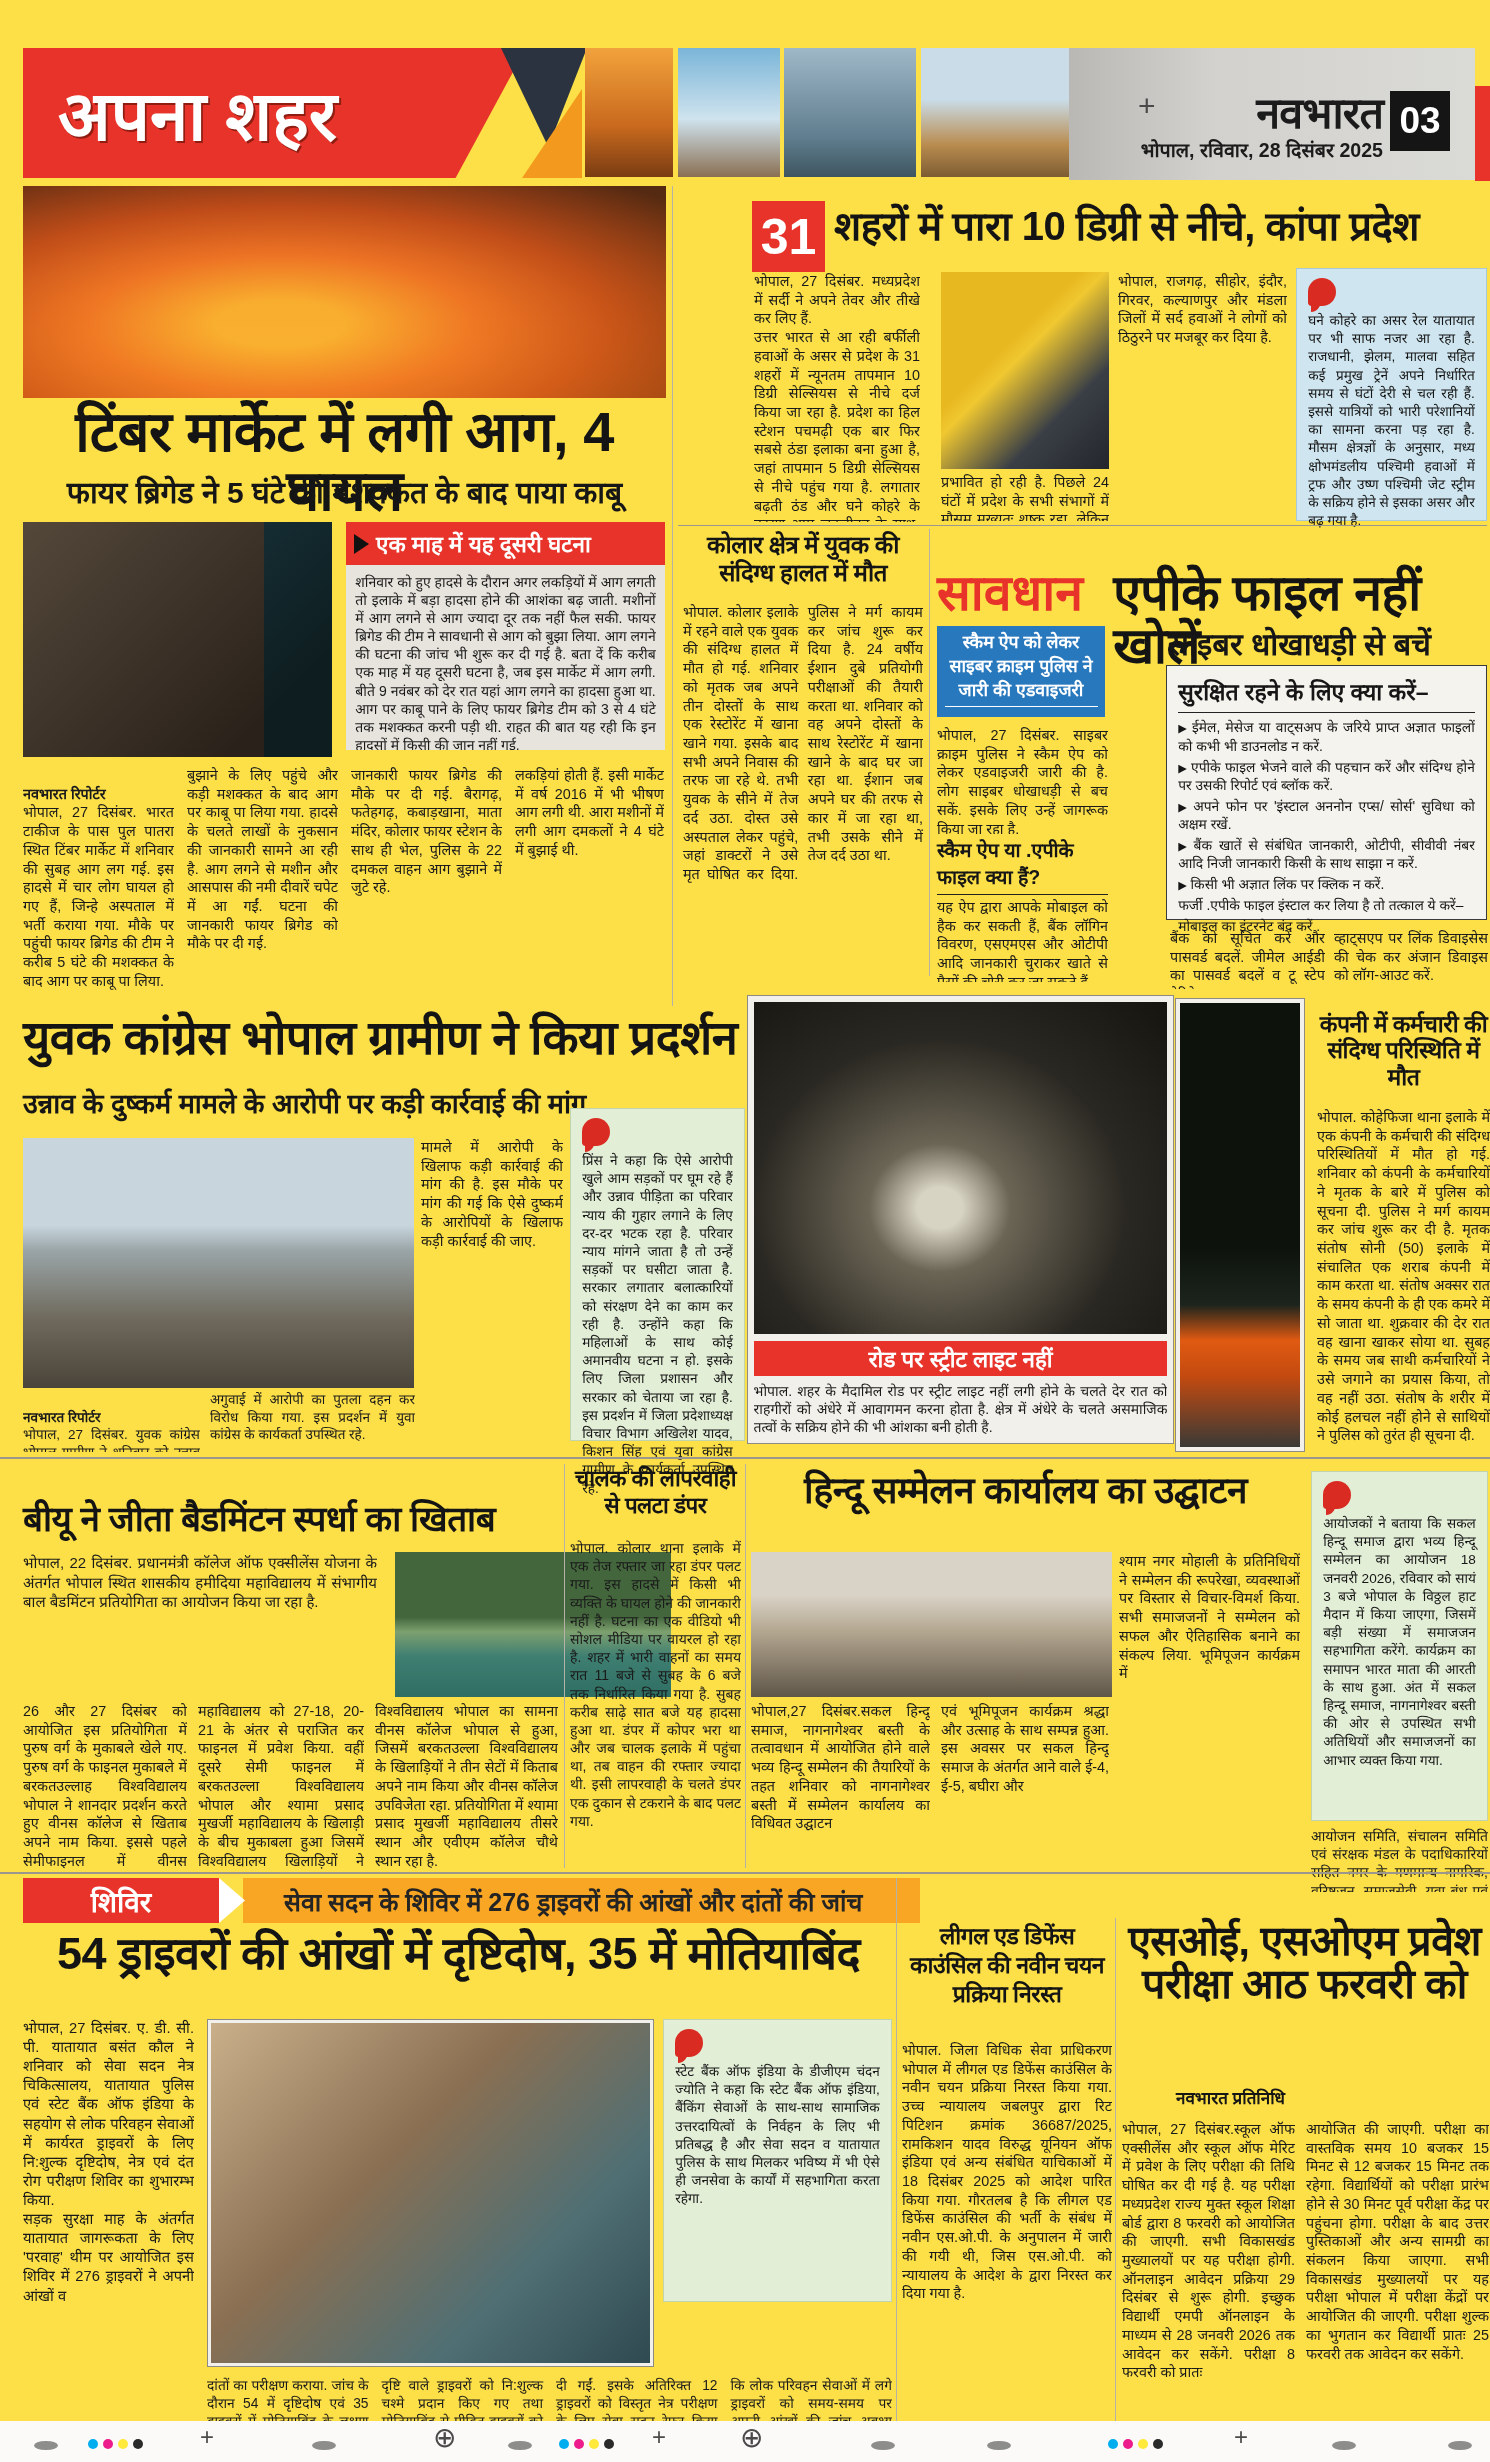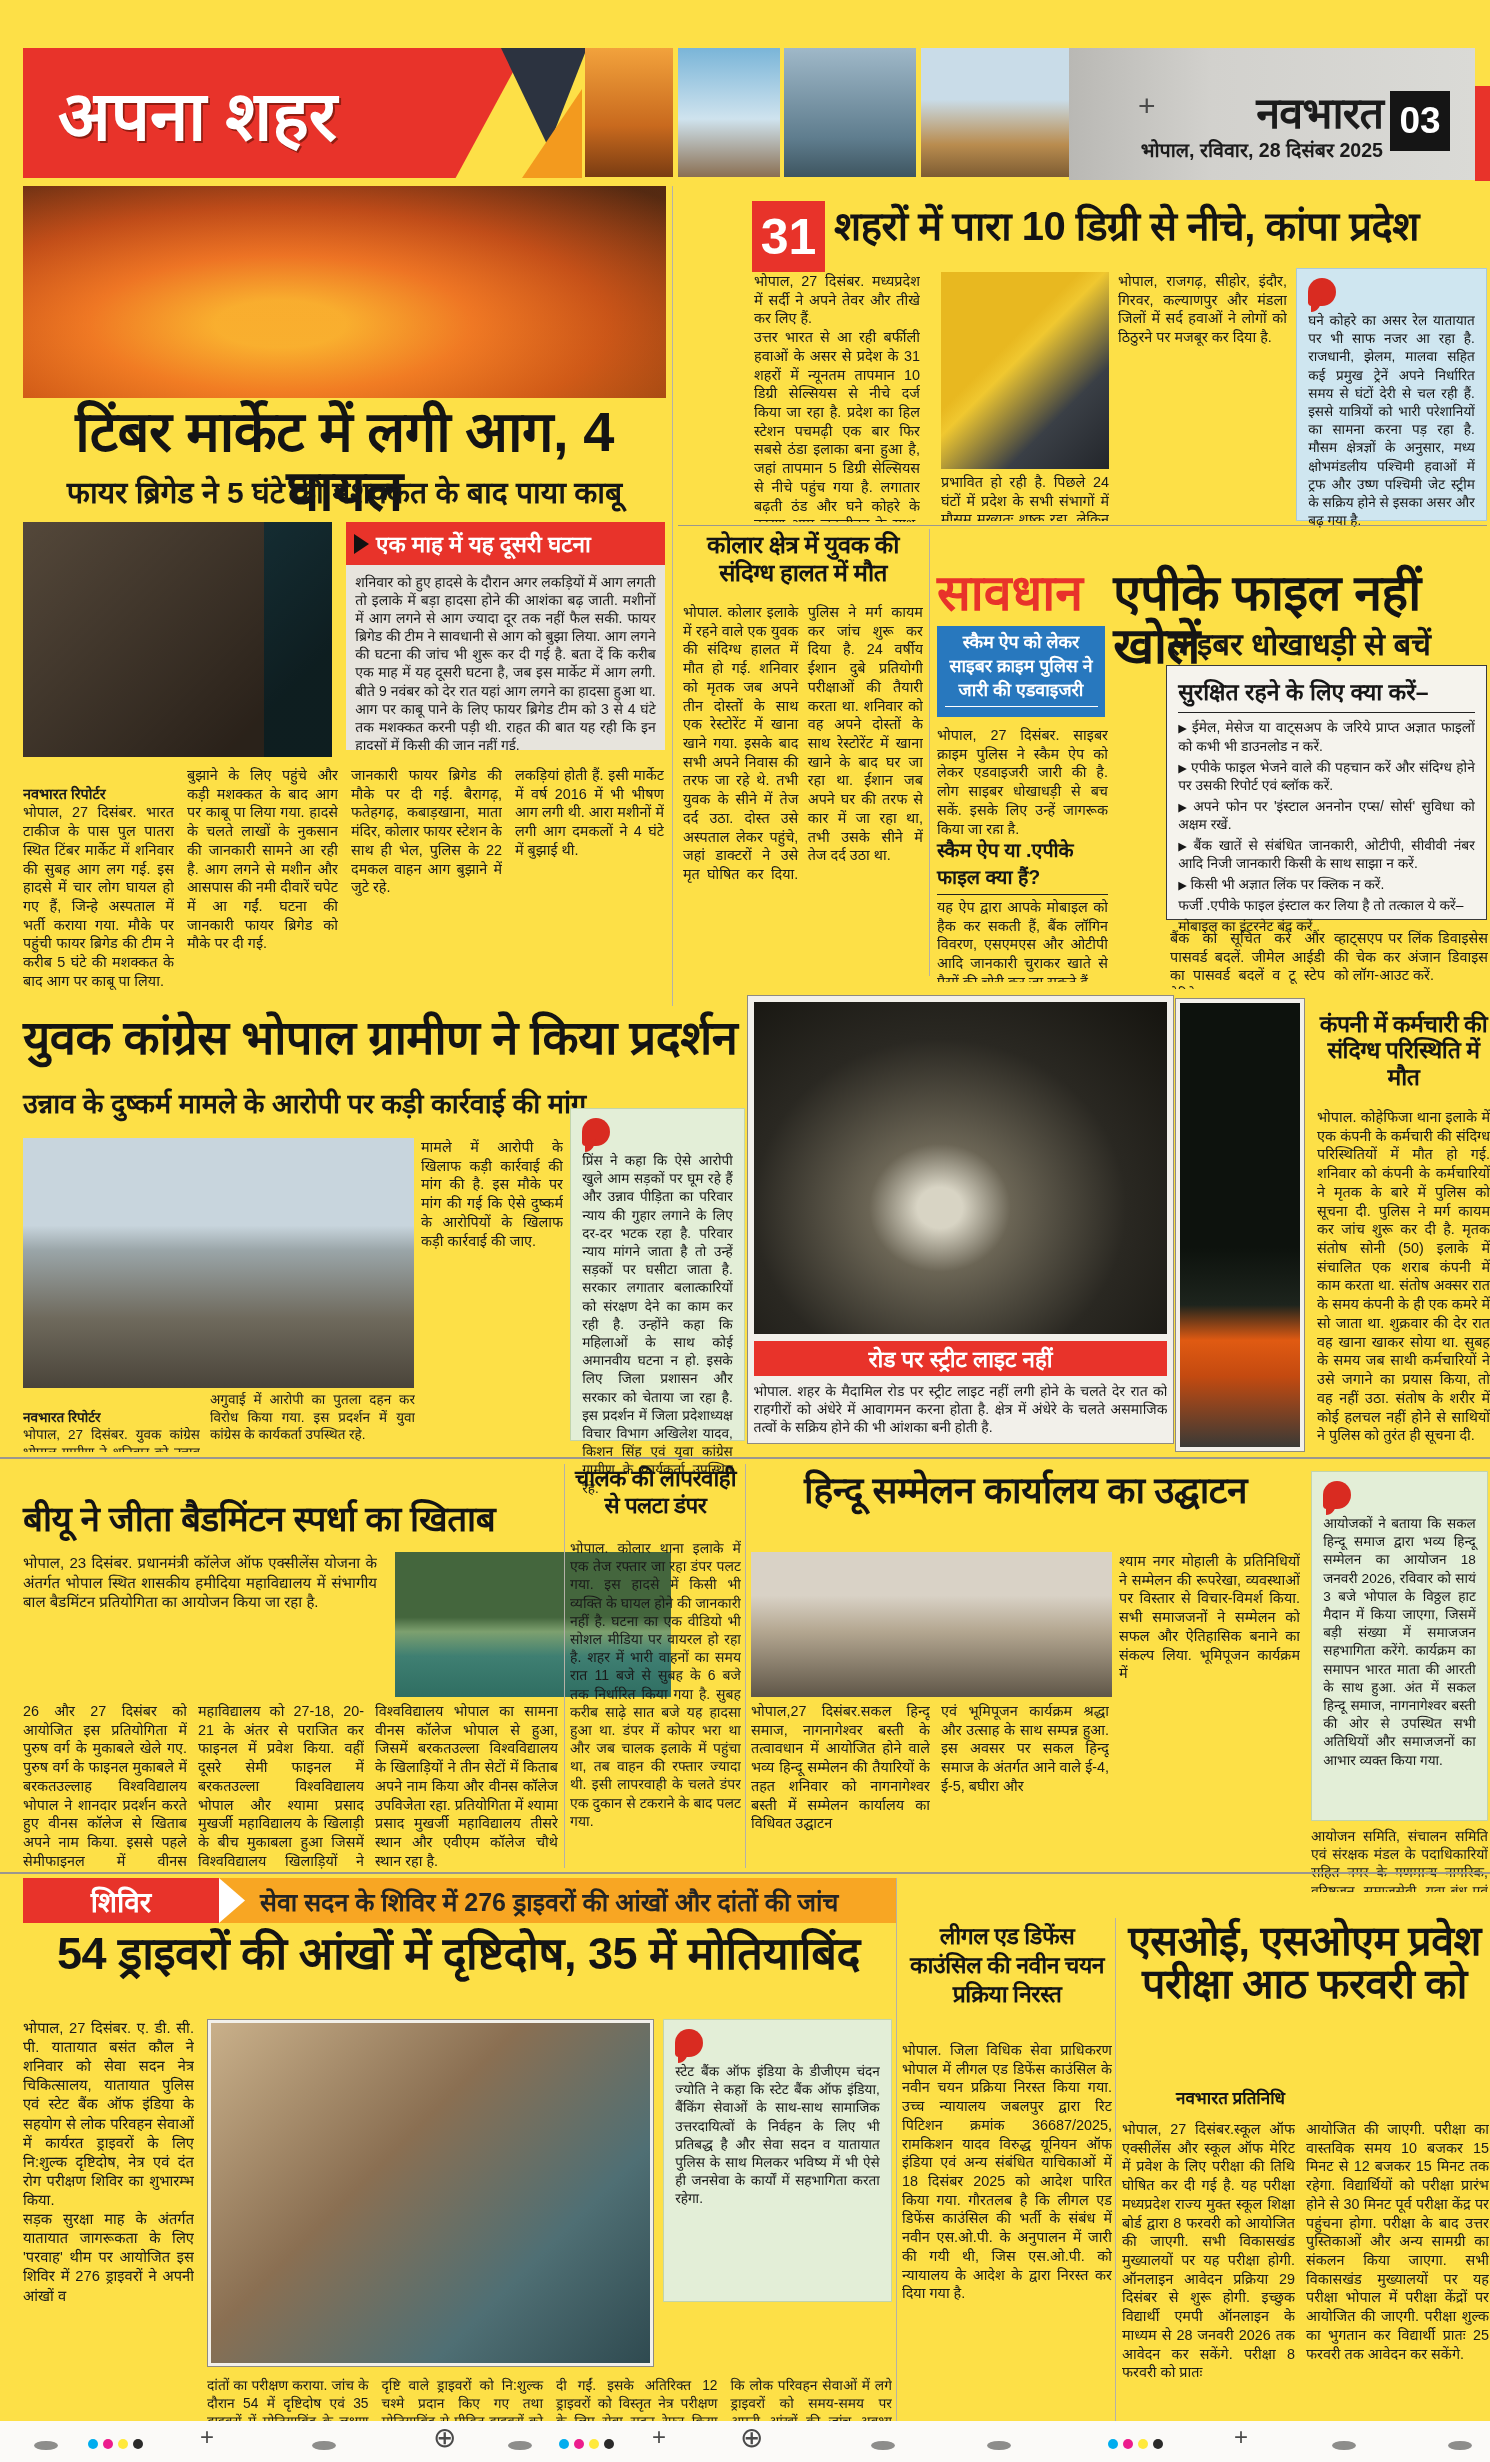--- a/index.html
+++ b/index.html
@@ -26,21 +26,21 @@
   .tipsbox{border:1.9px solid #3a3a3a;background:#f5f3ed;box-sizing:border-box;padding:9.3px 11.2px;}
   .tipsbox .tt{font-size:23px;font-weight:800;border-bottom:1.9px solid #222;padding-bottom:4.7px;margin-bottom:6.5px;}
   .tip{font-size:13.8px;line-height:1.32;text-align:justify;margin-bottom:2.8px;}
   .tip .b{font-size:11.2px;margin-right:3.7px;}
   .quotebox{box-sizing:border-box;padding:9.3px 11.2px;font-size:13.6px;line-height:1.34;text-align:justify;}
   .qgreen{background:#e3eed7;border:0.9px solid #c2d4ab;}
   .qblue{background:#cfe6f0;border:0.9px solid #a9c9d8;}
   .q-mark{width:28px;height:28px;background:#d92b21;border-radius:50% 50% 50% 3.7px;position:relative;margin-bottom:5.6px;}
   .q-mark:after{content:"";position:absolute;left:2.8px;top:18.6px;width:11.2px;height:15px;background:#d92b21;border-radius:0 0 100% 0;}
   .subhd2{font-weight:800;font-size:19.6px;border-bottom:1.9px solid #222;padding-bottom:3.7px;}
-  .orangeband{background:#f8a623;color:#242424;font-weight:800;display:flex;align-items:center;}
+  .orangeband{background:#f8a623;color:#242424;font-weight:800;display:flex;align-items:center;margin-left:24px;}
   .dot{width:10.2px;height:10.2px;border-radius:50%;display:inline-block;margin-right:4.7px;}
   .c{background:#00adee}.m{background:#ec1c8d}.y{background:#ffe93b}.k{background:#2a2a2a}
   .oval{width:24px;height:9.3px;border-radius:50%;background:#8d8d8b;display:inline-block;}
   .mark{color:#4a4a4a;font-size:24px;}
 </style>
 </head>
 <body>
 
 <div id="page">
 
@@ -160,21 +160,21 @@
   <div class="abs frame" style="left:1175px;top:998px;width:130px;height:454px;padding:3.7px;">
     <div class="photo" style="height:100%;background:linear-gradient(180deg,#0d120d 0 55%,#1d241d 68%,#e05a12 76%,#c44a10 84%,#3a3a36 100%);"></div>
   </div>
 
   <div class="abs hl center" style="left:1317px;top:1011px;width:173px;font-size:23px;font-weight:800;line-height:1.15;">कंपनी में कर्मचारी की संदिग्ध परिस्थिति में मौत</div>
   <div class="abs body-txt" style="left:1317px;top:1108px;width:173px;height:343px;">भोपाल. कोहेफिजा थाना इलाके में एक कंपनी के कर्मचारी की संदिग्ध परिस्थितियों में मौत हो गई. शनिवार को कंपनी के कर्मचारियों ने मृतक के बारे में पुलिस को सूचना दी. पुलिस ने मर्ग कायम कर जांच शुरू कर दी है. मृतक संतोष सोनी (50) इलाके में संचालित एक शराब कंपनी में काम करता था. संतोष अक्सर रात के समय कंपनी के ही एक कमरे में सो जाता था. शुक्रवार की देर रात वह खाना खाकर सोया था. सुबह के समय जब साथी कर्मचारियों ने उसे जगाने का प्रयास किया, तो वह नहीं उठा. संतोष के शरीर में कोई हलचल नहीं होने से साथियों ने पुलिस को तुरंत ही सूचना दी.</div>
 
   <div class="abs rule-h" style="left:0px;top:1457px;width:1490px;"></div>
 
   <div class="abs hl" style="left:23px;top:1466px;width:536px;font-size:35px;font-weight:800;margin-top:34px;">बीयू ने जीता बैडमिंटन स्पर्धा का खिताब</div>
-  <div class="abs body-txt" style="left:23px;top:1553px;width:354px;height:142px;font-size:15px;">भोपाल, 23 दिसंबर. प्रधानमंत्री कॉलेज ऑफ एक्सीलेंस योजना के अंतर्गत भोपाल स्थित शासकीय हमीदिया महाविद्यालय में संभागीय बाल बैडमिंटन प्रतियोगिता का आयोजन किया जा रहा है.</div>
+  <div class="abs body-txt" style="left:23px;top:1553px;width:354px;height:142px;font-size:15px;">भोपाल, 22 दिसंबर. प्रधानमंत्री कॉलेज ऑफ एक्सीलेंस योजना के अंतर्गत भोपाल स्थित शासकीय हमीदिया महाविद्यालय में संभागीय बाल बैडमिंटन प्रतियोगिता का आयोजन किया जा रहा है.</div>
   <div class="abs photo" style="left:395px;top:1552px;width:276px;height:145px;background:linear-gradient(180deg,#44663d 0 45%,#7da06f 55%,#3f7f72 72%,#2f6e62 100%);"></div>
   <div class="abs body-txt" style="left:23px;top:1702px;width:164px;height:168px;">26 और 27 दिसंबर को आयोजित इस प्रतियोगिता में पुरुष वर्ग के मुकाबले खेले गए. पुरुष वर्ग के फाइनल मुकाबले में बरकतउल्लाह विश्वविद्यालय भोपाल ने शानदार प्रदर्शन करते हुए वीनस कॉलेज से खिताब अपने नाम किया. इससे पहले सेमीफाइनल में वीनस महाविद्यालय और एवीएम महाविद्यालय की टीमों के बीच मुकाबला हुआ, जिसमें वीनस महाविद्यालय ने एवीएम</div>
   <div class="abs body-txt" style="left:198px;top:1702px;width:166px;height:168px;">महाविद्यालय को 27-18, 20-21 के अंतर से पराजित कर फाइनल में प्रवेश किया. वहीं दूसरे सेमी फाइनल में बरकतउल्ला विश्वविद्यालय भोपाल और श्यामा प्रसाद मुखर्जी महाविद्यालय के खिलाड़ी के बीच मुकाबला हुआ जिसमें विश्वविद्यालय खिलाड़ियों ने फाइनल में प्रवेश किया. फाइनल में</div>
   <div class="abs body-txt" style="left:375px;top:1702px;width:183px;height:168px;">विश्वविद्यालय भोपाल का सामना वीनस कॉलेज भोपाल से हुआ, जिसमें बरकतउल्ला विश्वविद्यालय के खिलाड़ियों ने तीन सेटों में किताब अपने नाम किया और वीनस कॉलेज उपविजेता रहा. प्रतियोगिता में श्यामा प्रसाद मुखर्जी महाविद्यालय तीसरे स्थान और एवीएम कॉलेज चौथे स्थान रहा है.</div>
 
   <div class="abs rule-v" style="left:564px;top:1464px;height:404px;"></div>
 
   <div class="abs hl center" style="left:570px;top:1466px;width:171px;font-size:22.4px;font-weight:800;line-height:1.2;">चालक की लापरवाही से पलटा डंपर</div>
   <div class="abs body-txt" style="left:570px;top:1539px;width:171px;height:332px;font-size:14px;">भोपाल. कोलार थाना इलाके में एक तेज रफ्तार जा रहा डंपर पलट गया. इस हादसे में किसी भी व्यक्ति के घायल होने की जानकारी नहीं है. घटना का एक वीडियो भी सोशल मीडिया पर वायरल हो रहा है. शहर में भारी वाहनों का समय रात 11 बजे से सुबह के 6 बजे तक निर्धारित किया गया है. सुबह करीब साढ़े सात बजे यह हादसा हुआ था. डंपर में कोपर भरा था और जब चालक इलाके में पहुंचा था, तब वाहन की रफ्तार ज्यादा थी. इसी लापरवाही के चलते डंपर एक दुकान से टकराने के बाद पलट गया.</div>
 

